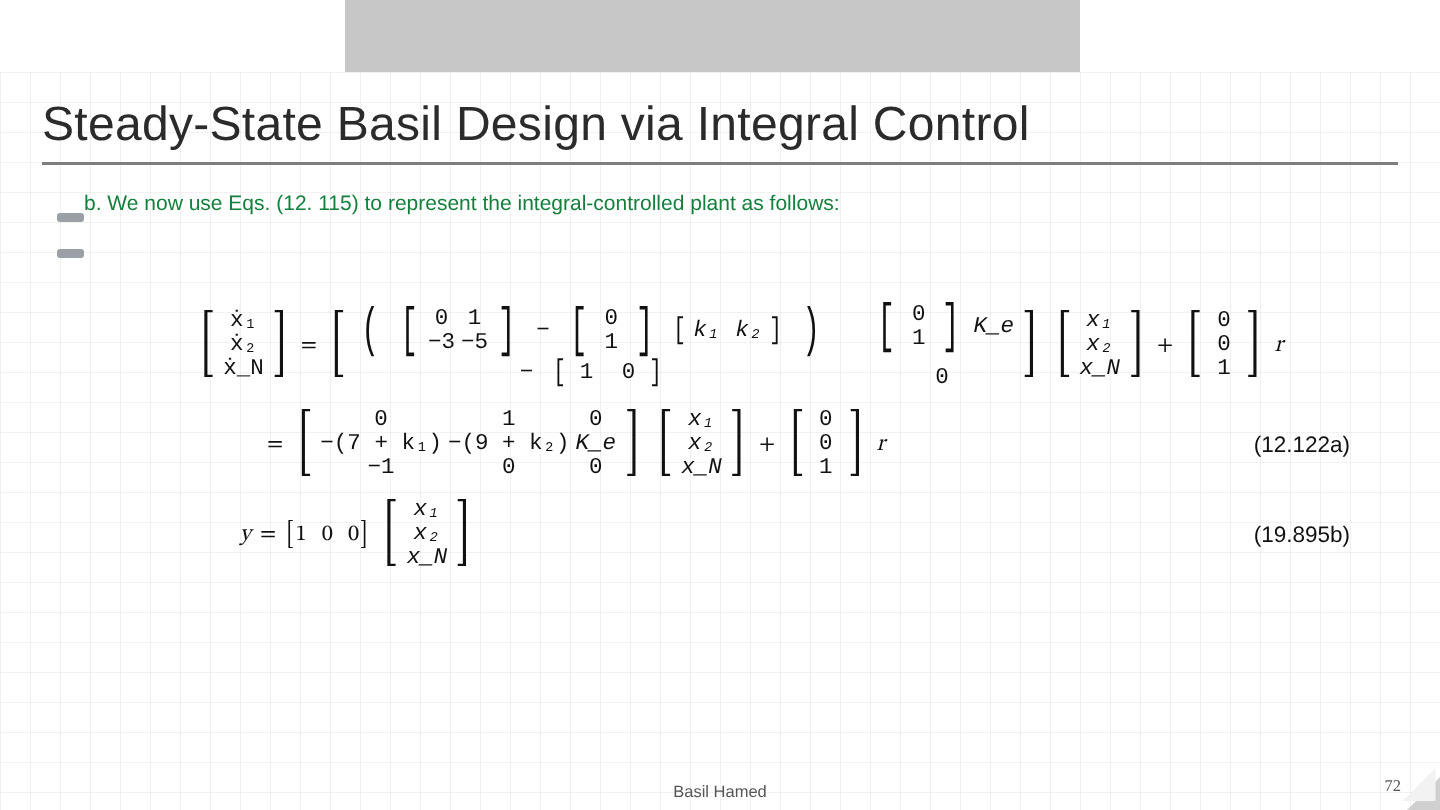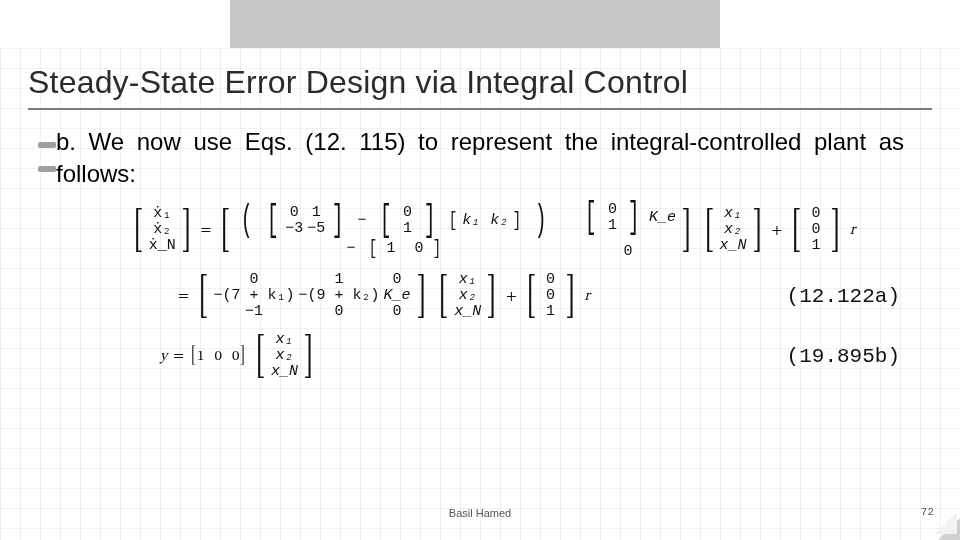--- a/index.html
+++ b/index.html
@@ -39,23 +39,23 @@
   .title-rule {
     position: absolute;
     left: 28px; right: 28px; top: 108px;
     height: 2px;
     background: #7e7e7e;
   }
   .body-text {
     position: absolute;
     left: 56px; right: 56px; top: 126px;
     font-family: Verdana, "Segoe UI", sans-serif;
-    font-size: 24px;
+    font-size: 14px;
     line-height: 1.35;
-    color: #000000;
+    color: #15803d;
     text-align: justify;
   }
   
   .margin-tick {
     position: absolute;
     left: 38px;
     width: 18px; height: 6px;
     background: #9aa0a6;
     border-radius: 2px;
   }
@@ -73,36 +73,36 @@
   .bmat .col span { line-height: 16px; min-width: 18px; }
   .bmat.rows2 .br { font-size: 36px; line-height: 36px; }
   .rowvec { display: inline-flex; align-items: center; }
   .rowvec .br2 { font-size: 20px; transform: scaleX(0.7); }
   .rowvec .cells { display: inline-flex; gap: 10px; align-items: center; }
   .paren-lg { font-size: 48px; line-height: 48px; font-weight: 300; transform: scaleX(0.55); }
   .italic { font-style: italic; }
   .eqnum {
     position: absolute;
     right: 0;
-    font-family: Liberation Mono, monospace;
-    font-size: 21px;
+    font-family: Liberation Sans, sans-serif;
+    font-size: 15px;
     padding-left: 35px;
   }
   .footer-author {
     position: absolute;
     left: 50%; transform: translateX(-50%);
-    bottom: 21px;
+    bottom: 6px;
     font-family: Verdana, sans-serif;
     font-size: 11px;
     color: #555;
   }
   .footer-page {
     position: absolute;
-    right: 26px; bottom: 22px;
-    font-family: Liberation Mono, monospace;
+    right: 26px; bottom: 10px;
+    font-family: Liberation Serif, serif;
     font-size: 11px;
     color: #555;
   }
   .corner-fold {
     position: absolute;
     right: 0; bottom: 0;
     width: 0; height: 0;
     border-left: 22px solid transparent;
     border-bottom: 22px solid #d0d0d0;
   }
@@ -117,21 +117,21 @@
   }
 </style>
 </head>
 <body>
 
 <div class="top-band"></div>
 <div class="paper-bg"></div>
 
 <div class="slide">
 
-  <div class="title">Steady-State Error Design via Integral Control</div>
+  <div class="title">Steady-State Basil Design via Integral Control</div>
   <div class="title-rule"></div>
 
   <div class="margin-tick" style="top:142px"></div>
   <div class="margin-tick" style="top:166px"></div>
 
   <div class="body-text">b. We now use Eqs. (12. 115) to represent the integral-controlled plant as follows:</div>
 
   <div class="eq-block">
 
     <div class="eqrow" style="position:relative">

